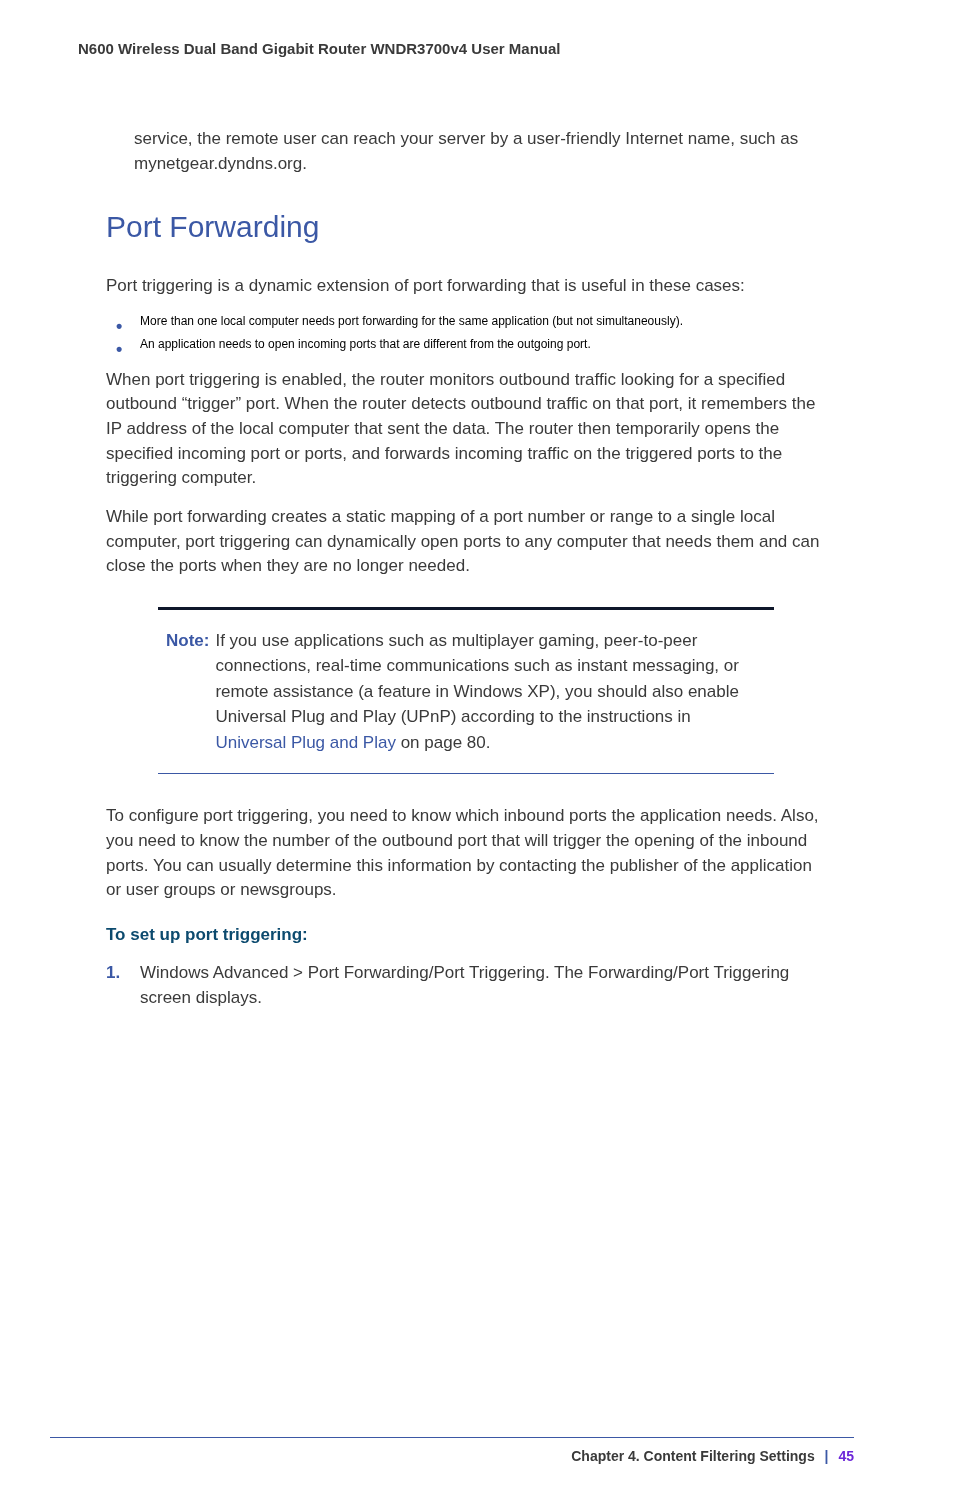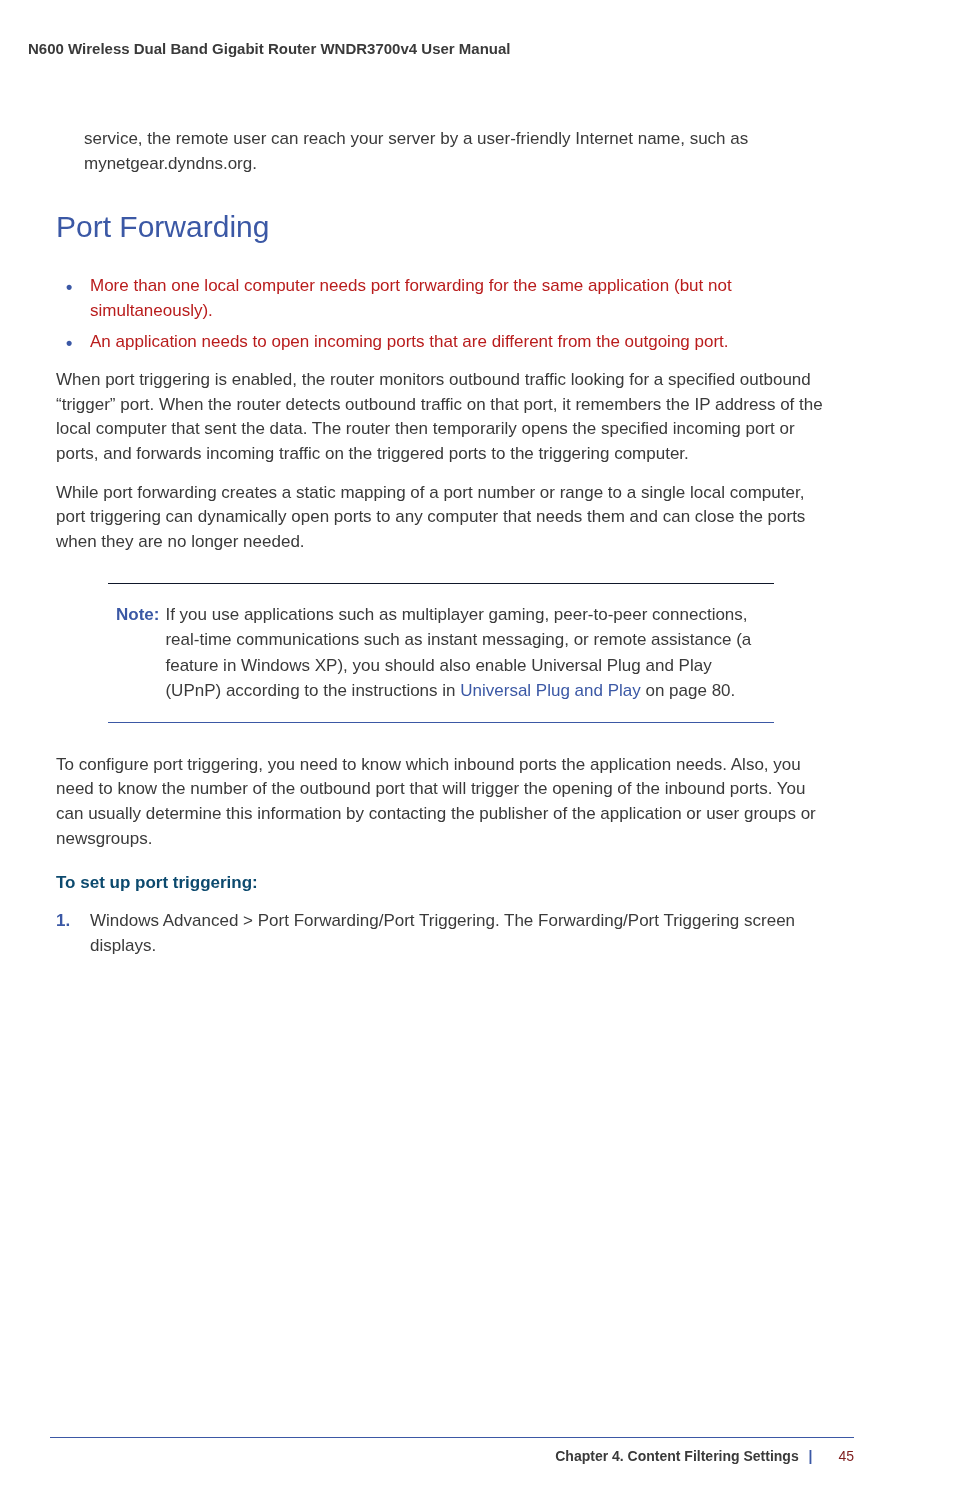--- a/index.html
+++ b/index.html
@@ -1,54 +1,55 @@
 <!DOCTYPE html>
 <html><head>
 <meta charset="utf-8">
 <style>
   * { margin: 0; padding: 0; box-sizing: border-box; }
   html, body { width: 978px; height: 1504px; background: #fff; font-family: Arial, Helvetica, sans-serif; color: #3a3a3a; }
-  .page { position: relative; width: 904px; height: 1504px; padding: 40px 50px 0 28px; }
+  .page { position: relative; width: 904px; height: 1504px; padding: 40px 50px 0 78px; }
   .header-title { font-size: 15px; font-weight: bold; color: #3a3a3a; margin-bottom: 70px; }
   .content { padding: 0 28px 0 28px; }
   .continuation { font-size: 17px; color: #3a3a3a; line-height: 1.45; margin-bottom: 34px; padding-left: 28px; }
   .section-heading { font-size: 30px; color: #3b58a5; margin-bottom: 30px; font-weight: normal; }
   .body-text { font-size: 17px; color: #3a3a3a; line-height: 1.45; margin-bottom: 14px; }
   .bullet-list { list-style: none; margin-bottom: 14px; }
-  .bullet-list li { position: relative; padding-left: 34px; font-size: 17px; line-height: 1.45; margin-bottom: 6px; color: #b91c1c; }
+  .bullet-list li { position: relative; padding-left: 34px; font-size: 12px; line-height: 1.45; margin-bottom: 6px; color: #000000; }
   .bullet-list li::before { content: "•"; position: absolute; left: 10px; top: 0; color: #3b58a5; font-size: 18px; font-weight: bold; }
-  .note-block { margin: 28px 52px 30px 52px; border-top: 1px solid #0f172a; border-bottom: 1px solid #3b58a5; padding: 18px 8px 18px 8px; font-size: 17px; line-height: 1.5; color: #3a3a3a; }
+  .note-block { margin: 28px 52px 30px 52px; border-top: 3px solid #0f172a; border-bottom: 1px solid #3b58a5; padding: 18px 8px 18px 8px; font-size: 17px; line-height: 1.5; color: #3a3a3a; }
   .note-block .note-label { font-weight: bold; color: #3b58a5; }
   .note-body-wrap { display: flex; }
   .note-prefix { flex: 0 0 auto; padding-right: 6px; }
   .note-text { flex: 1 1 auto; }
   .link-text { color: #3b58a5; }
   .subheading { font-size: 17px; font-weight: bold; color: #0c4a6e; margin: 22px 0 16px 0; }
   .step-list { list-style: none; }
   .step-list li { position: relative; padding-left: 34px; font-size: 17px; line-height: 1.45; color: #3a3a3a; }
   .step-list .step-num { position: absolute; left: 0; top: 0; color: #3b58a5; font-weight: bold; }
   .step-list .bold { font-weight: normal; }
   .footer { position: absolute; bottom: 40px; left: 50px; right: 50px; border-top: 1px solid #3b58a5; padding-top: 10px; text-align: right; font-size: 14px; color: #3a3a3a; }
   .footer .chap { font-weight: bold; margin-top: 31px; }
   .footer .sep { color: #3b58a5; font-weight: bold; padding: 0 6px; }
-  .footer .pg { color: #7f1d1d; font-weight: normal; margin-left: 16px; }
+  .footer .pg { color: #6d28d9; font-weight: bold; }
 </style>
 </head>
 <body>
 
 <div class="page">
 
   <div class="header-title">N600 Wireless Dual Band Gigabit Router WNDR3700v4 User Manual</div>
 
   <div class="content">
 
     <p class="continuation">service, the remote user can reach your server by a user-friendly Internet name, such as mynetgear.dyndns.org.</p>
 
     <h1 class="section-heading">Port Forwarding</h1>
 
+    <p class="body-text">Port triggering is a dynamic extension of port forwarding that is useful in these cases:</p>
 
     <ul class="bullet-list">
       <li>More than one local computer needs port forwarding for the same application (but not simultaneously).</li>
       <li>An application needs to open incoming ports that are different from the outgoing port.</li>
     </ul>
 
     <p class="body-text">When port triggering is enabled, the router monitors outbound traffic looking for a specified outbound “trigger” port. When the router detects outbound traffic on that port, it remembers the IP address of the local computer that sent the data. The router then temporarily opens the specified incoming port or ports, and forwards incoming traffic on the triggered ports to the triggering computer.</p>
 
     <p class="body-text">While port forwarding creates a static mapping of a port number or range to a single local computer, port triggering can dynamically open ports to any computer that needs them and can close the ports when they are no longer needed.</p>
 

